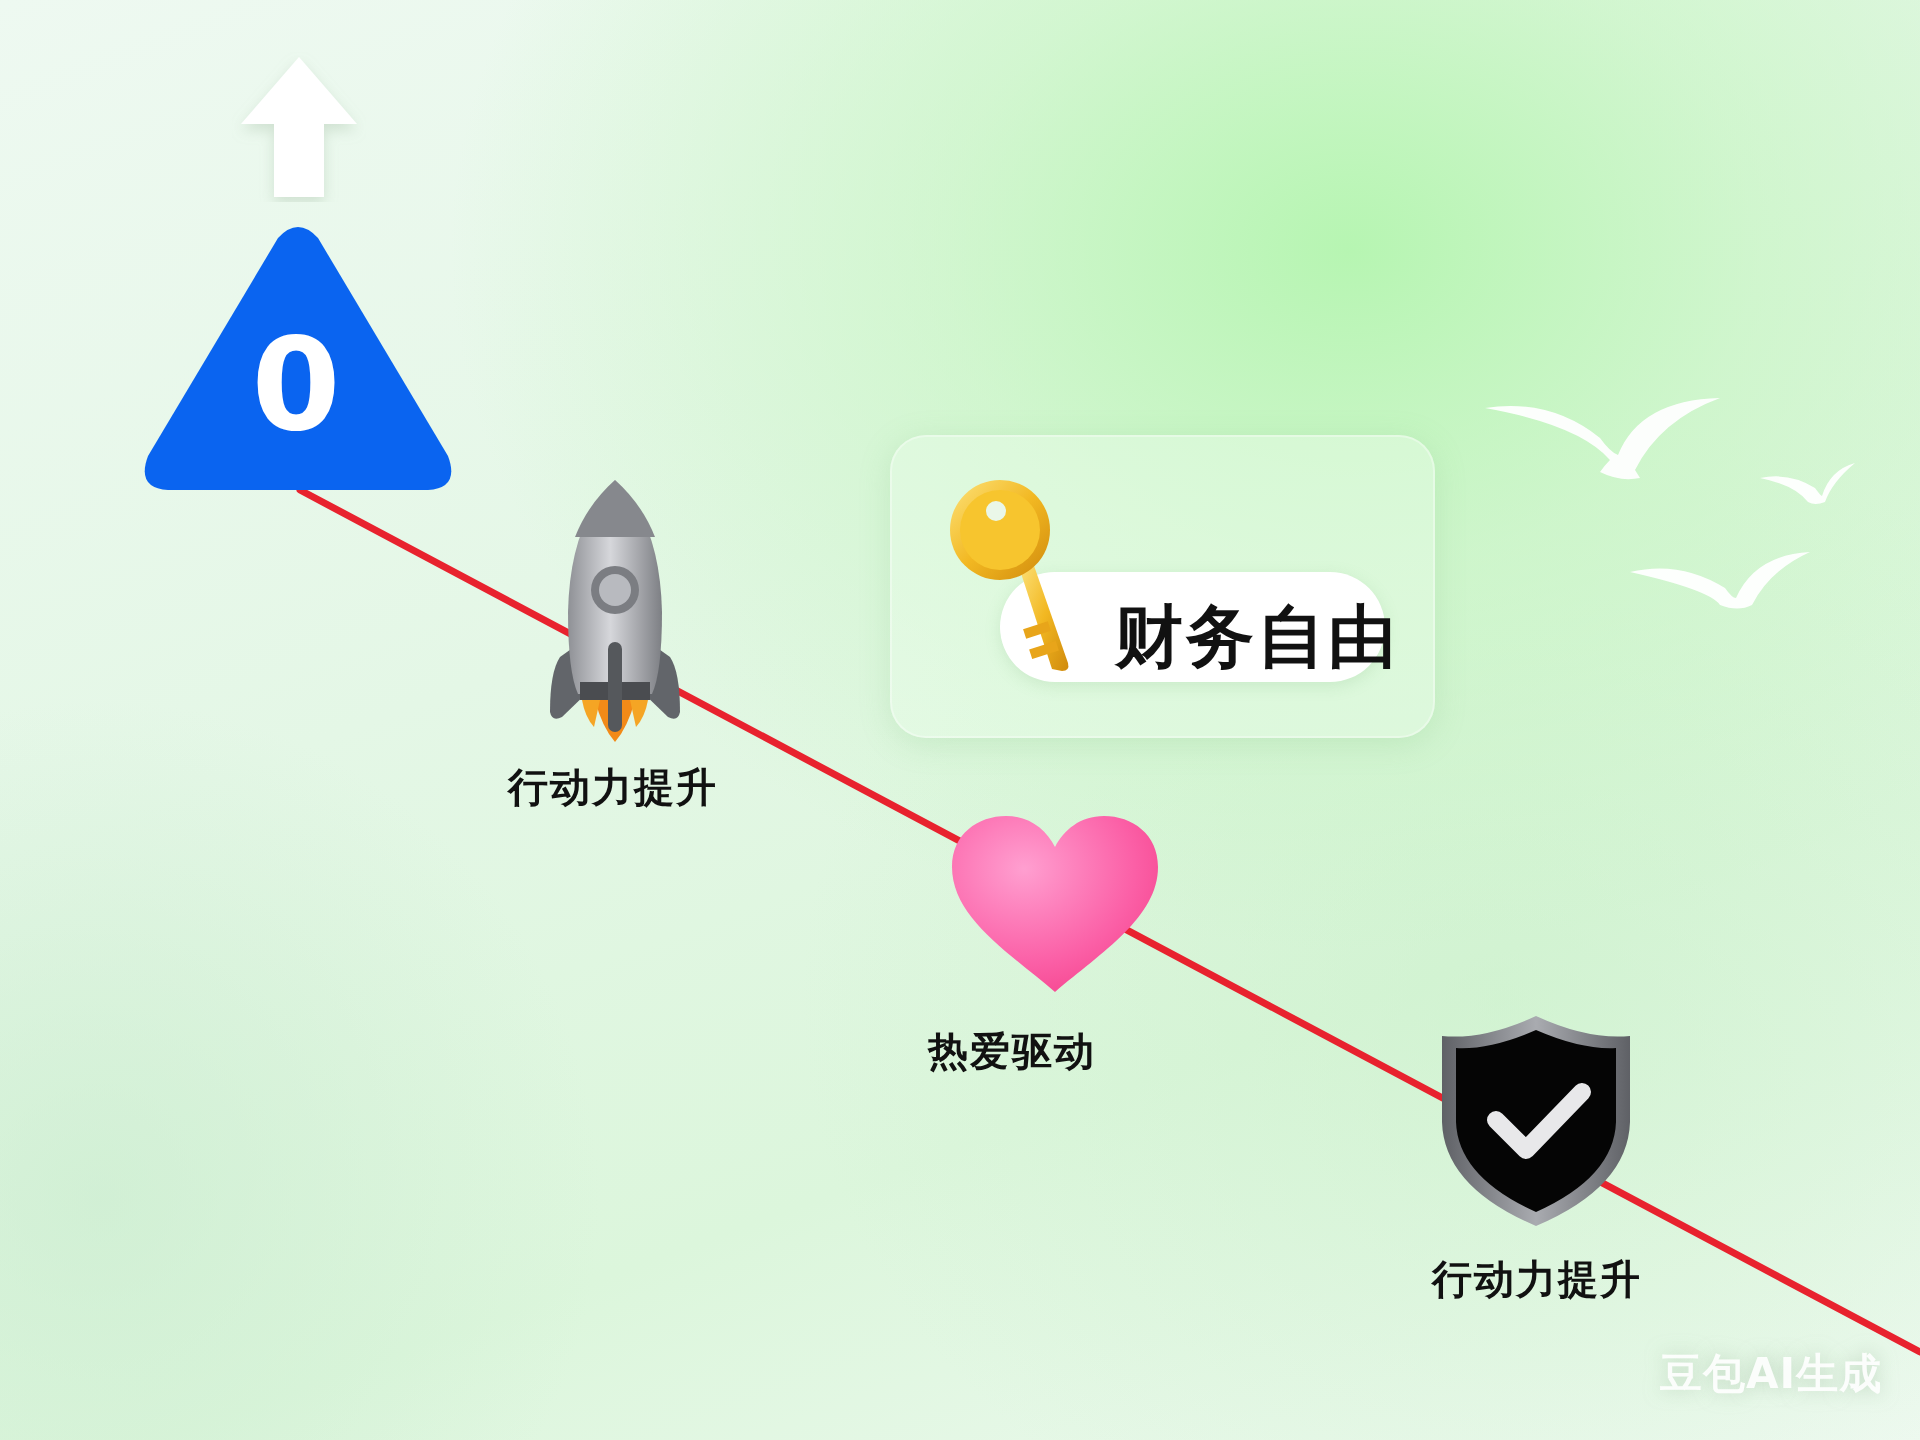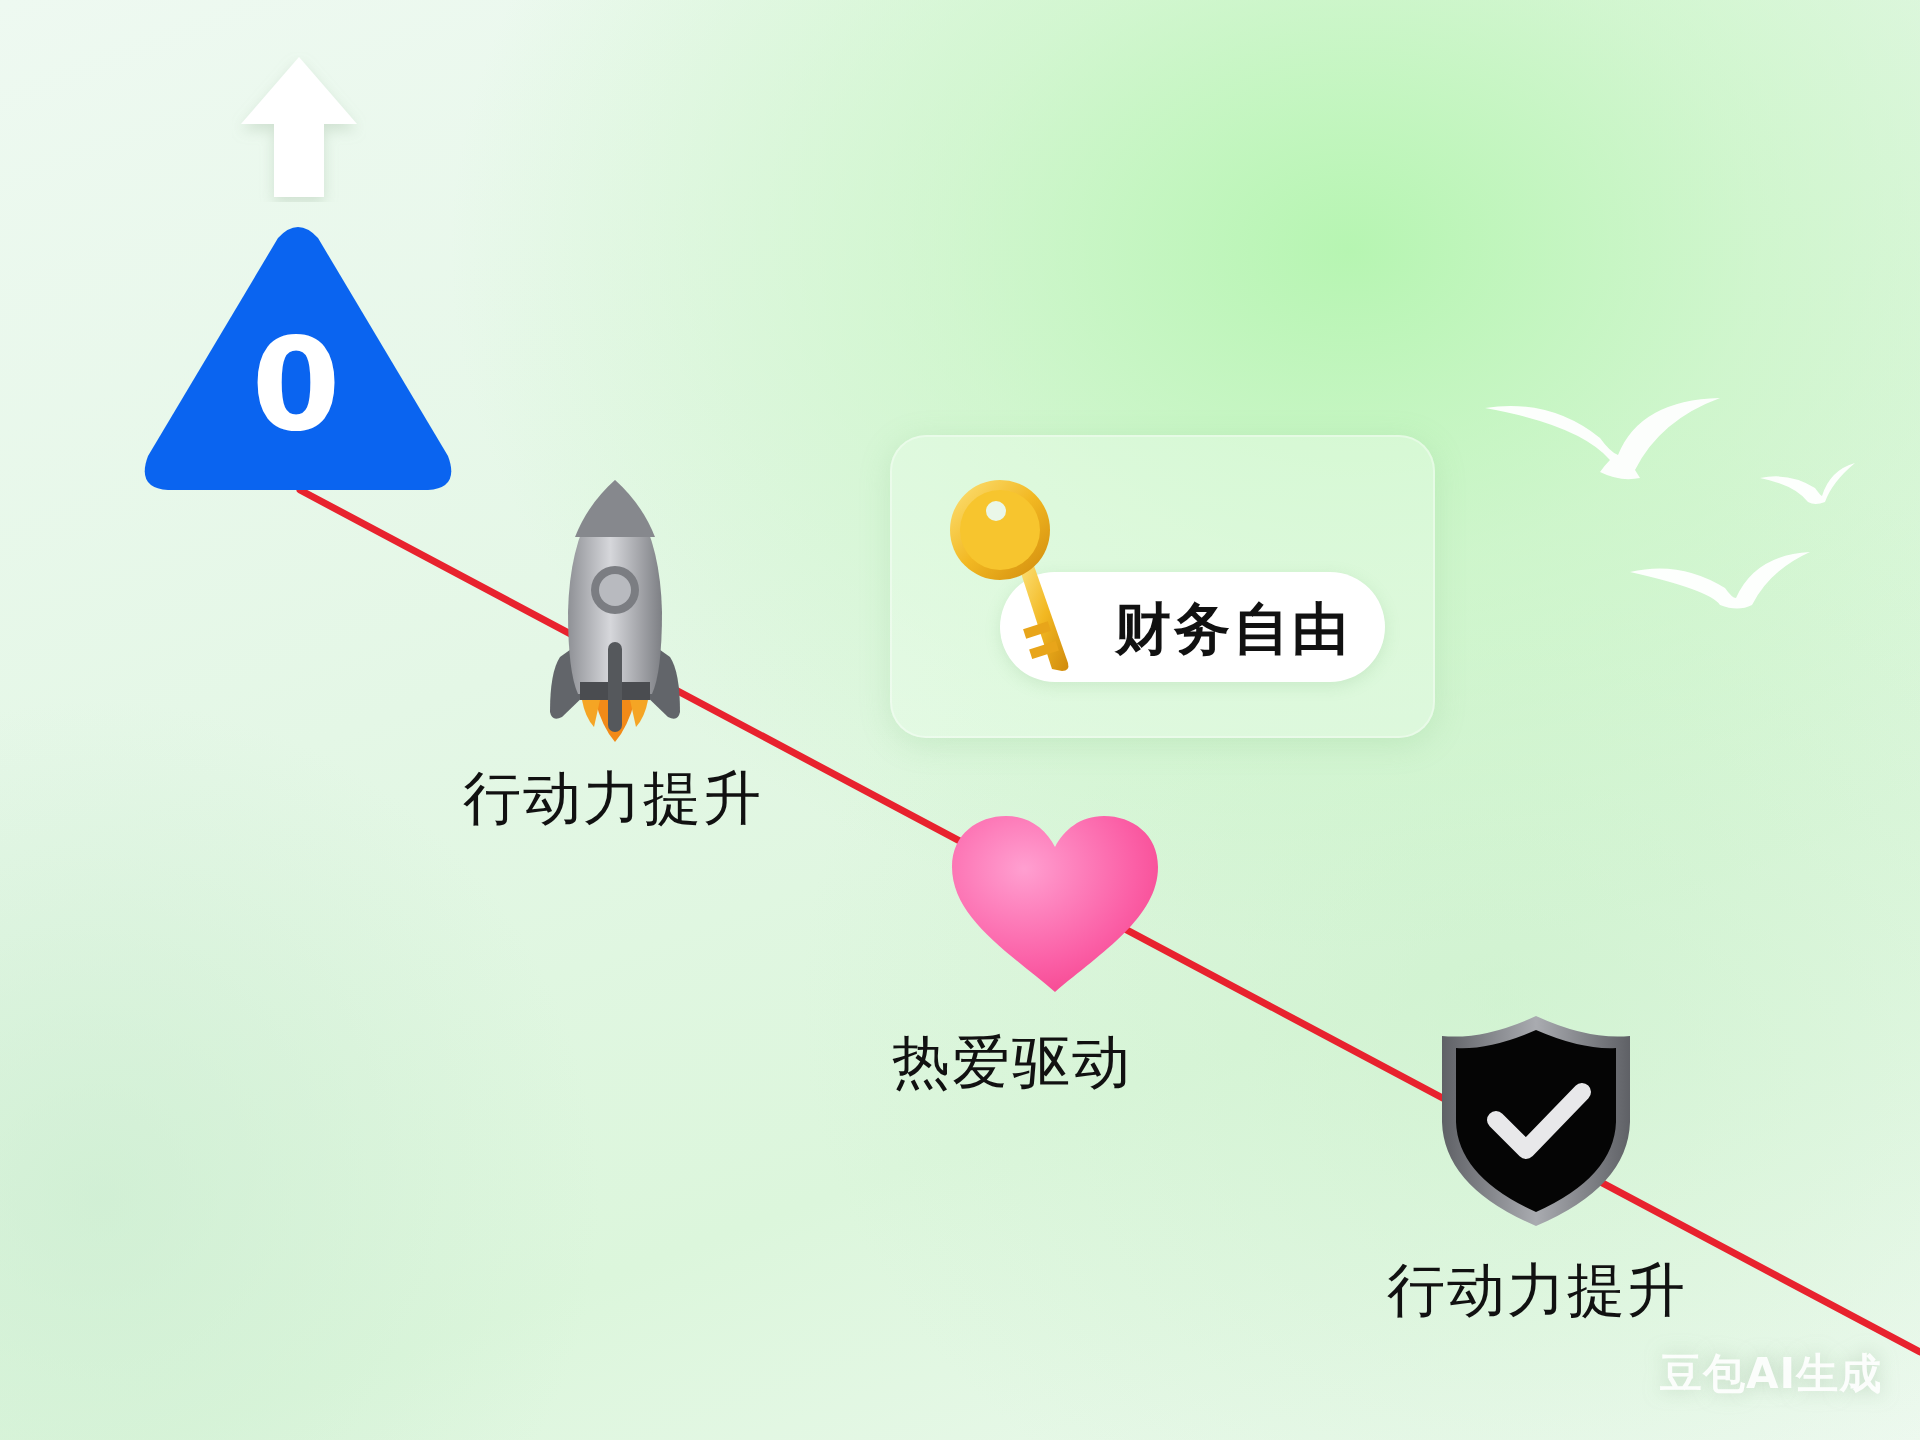--- a/index.html
+++ b/index.html
@@ -8,39 +8,39 @@
     font-family: "DejaVu Sans", "Liberation Sans", sans-serif;
     background:
       radial-gradient(ellipse 900px 700px at 1350px 250px, rgba(180,245,175,0.95) 0%, rgba(195,245,190,0.6) 45%, rgba(220,248,220,0) 100%),
       radial-gradient(ellipse 700px 600px at 1500px 1000px, rgba(200,240,200,0.55) 0%, rgba(220,245,220,0) 100%),
       radial-gradient(ellipse 500px 500px at 100px 1200px, rgba(200,235,205,0.6) 0%, rgba(225,245,230,0) 100%),
       linear-gradient(160deg, #eef9f1 0%, #e4f7e6 40%, #dcf6dc 70%, #eef9f0 100%);
   }
   .abs { position: absolute; }
   .route-line { position: absolute; left: 0; top: 0; width: 1920px; height: 1440px; pointer-events: none; }
   .label {
-    position: absolute; font-weight: normal; color: #111; font-size: 58px;
+    position: absolute; font-weight: bold; color: #111; font-size: 40px;
     letter-spacing: 2px; white-space: nowrap; transform: translateX(-50%);
   }
   .zero {
     position: absolute; left: 296px; top: 385px; transform: translate(-50%, -50%);
     font-family: "DejaVu Sans", sans-serif; font-weight: bold; font-size: 128px; color: #fff; line-height: 1;
   }
   .card {
     position: absolute; left: 890px; top: 435px; width: 545px; height: 303px;
     border-radius: 36px; background: rgba(235,252,235,0.45);
     box-shadow: 0 6px 30px rgba(140,200,140,0.25), inset 0 0 0 2px rgba(255,255,255,0.35);
   }
   .pill {
     position: absolute; left: 1000px; top: 572px; width: 385px; height: 110px;
     border-radius: 55px; background: #fff;
     box-shadow: 0 4px 16px rgba(120,180,120,0.2);
   }
   .pill-text {
-    position: absolute; left: 1115px; top: 592px; font-size: 56px; font-weight: bold; color: #111; letter-spacing: 3px;
+    position: absolute; left: 1115px; top: 592px; font-size: 68px; font-weight: bold; color: #111; letter-spacing: 3px;
   }
   .watermark {
     position: absolute; left: 1660px; top: 1346px; font-size: 42px; font-weight: bold;
     color: rgba(255,255,255,0.9); letter-spacing: 1px;
     text-shadow: 0 0 18px rgba(160,190,160,0.55);
     text-align: center;
   }
 </style>
 </head>
 <body>

